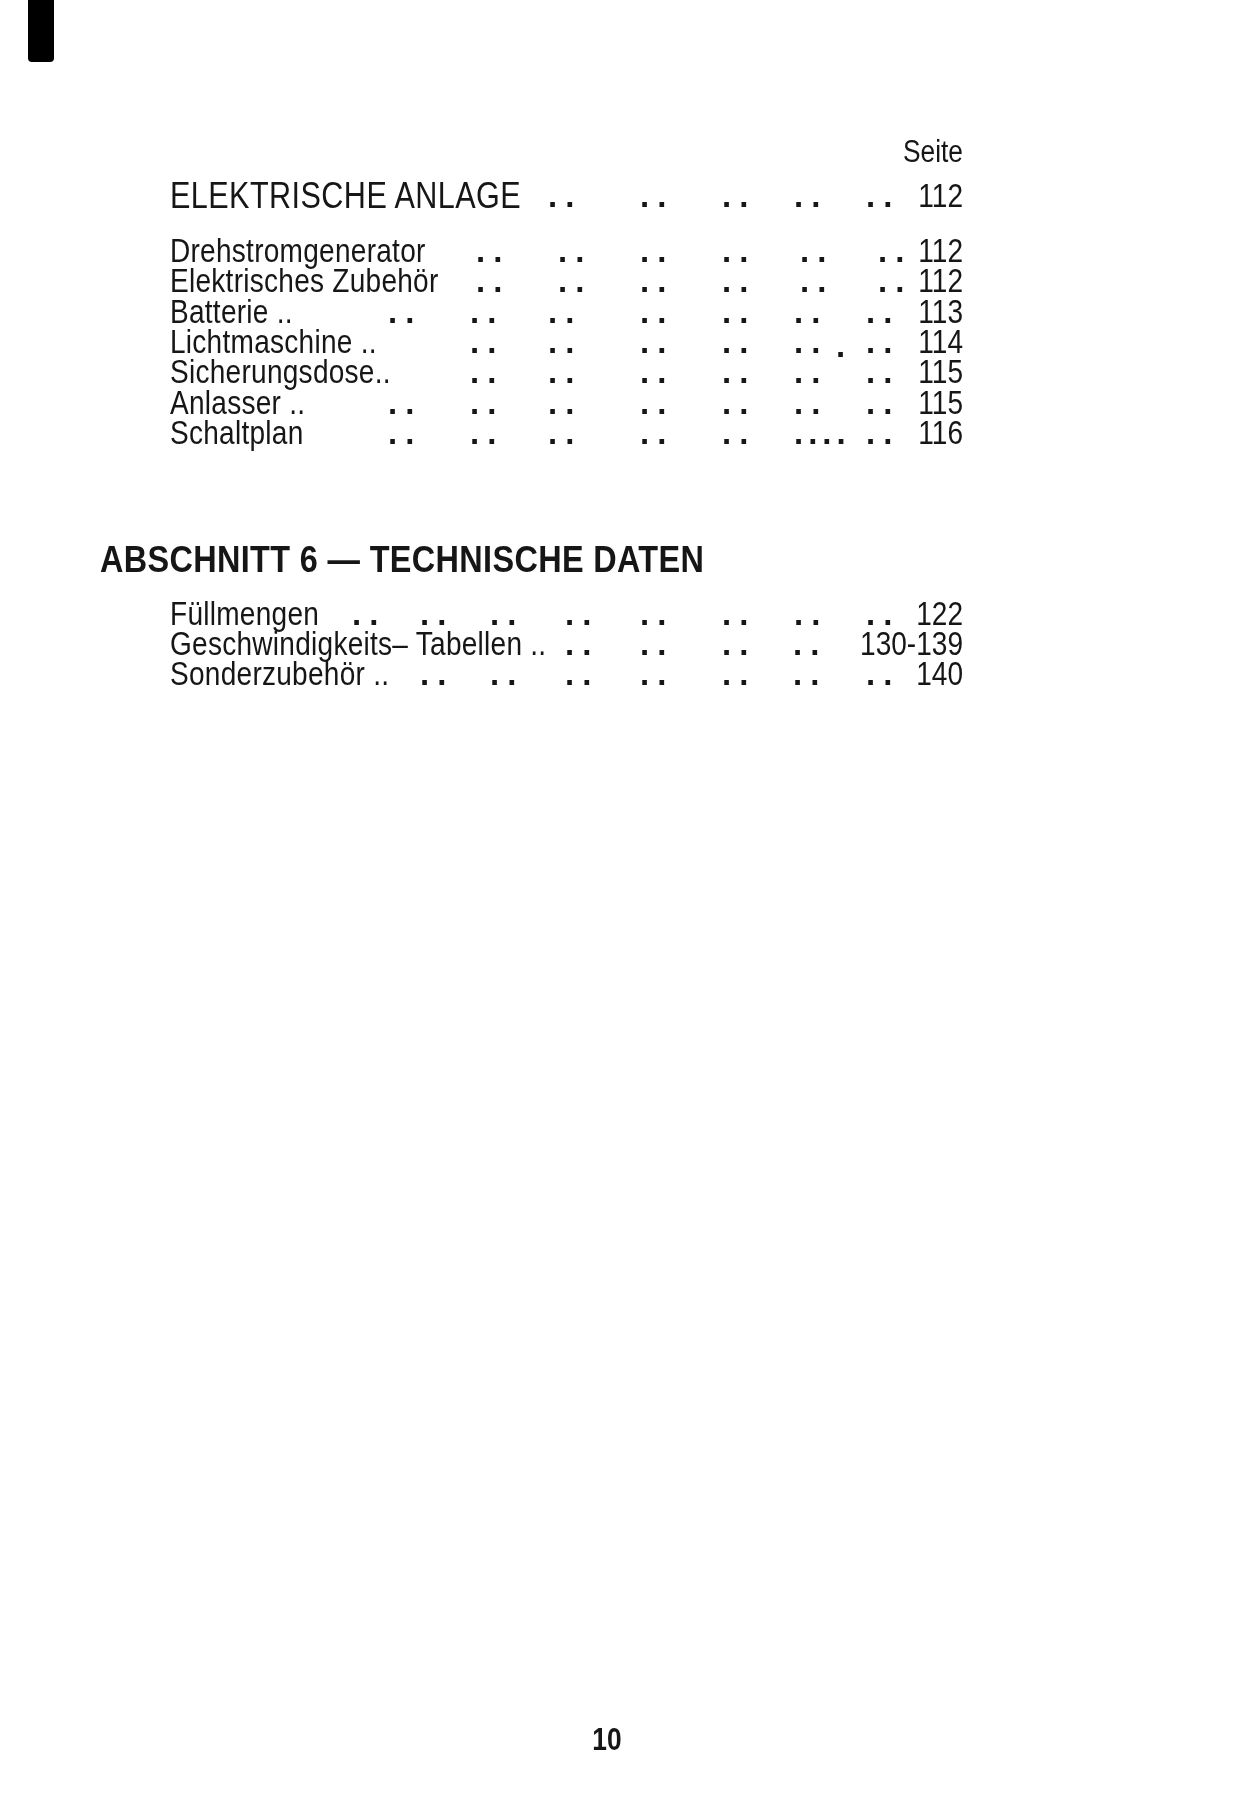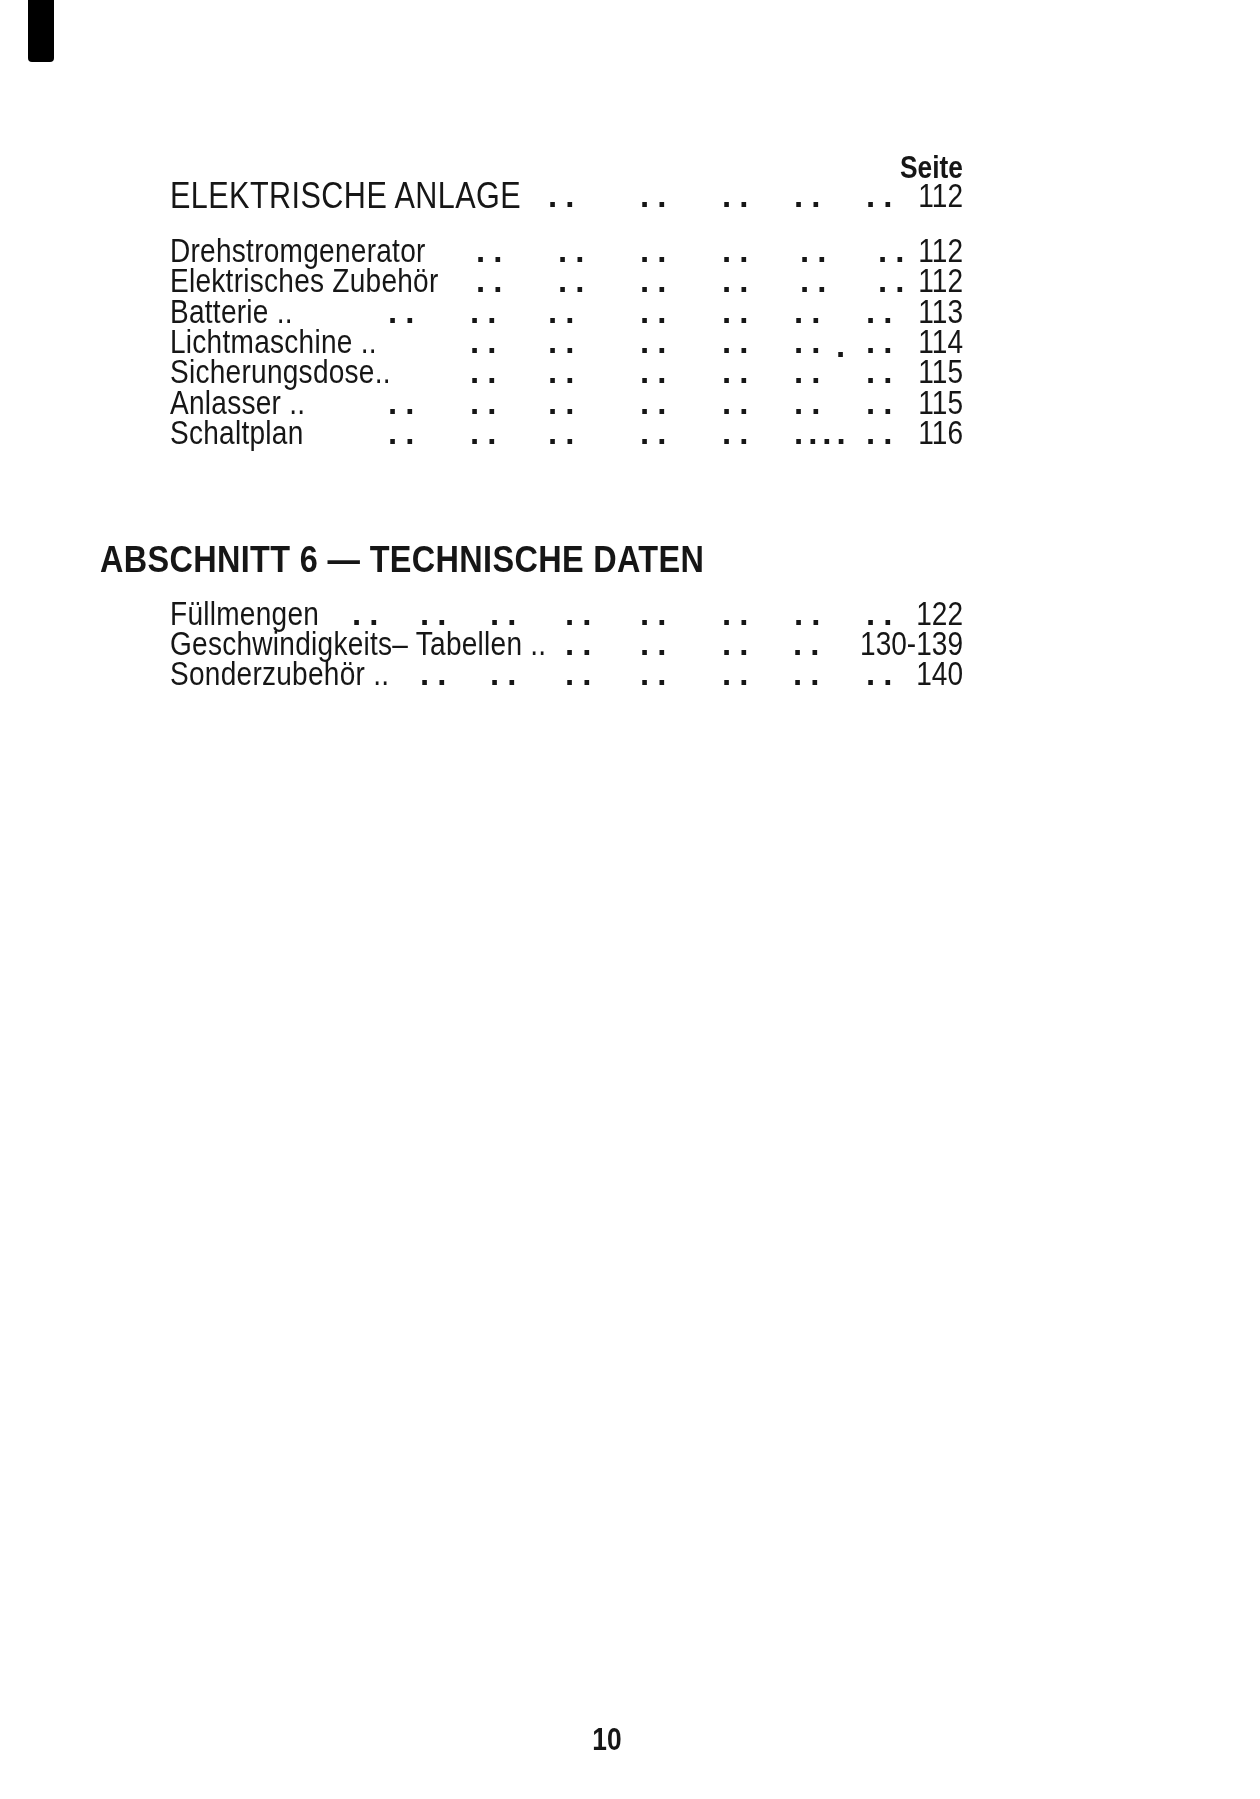--- a/index.html
+++ b/index.html
@@ -32,21 +32,21 @@
     position:absolute;top:0;
     font-size:33px;font-weight:700;letter-spacing:8px;
   }
   .dots.run{letter-spacing:5px;}
   .dots.stray{letter-spacing:0;top:4px;}
   .pg{
     position:absolute;left:790px;top:0;width:173px;
     text-align:right;font-size:33px;
     transform:scaleX(.85);transform-origin:100% 50%;
   }
-  .seite-row{position:absolute;left:0;top:150px;width:1010px;height:36px;line-height:36px;font-weight:bold;}
+  .seite-row{position:absolute;left:0;top:134px;width:1010px;height:36px;line-height:36px;}
   .seite-row .pg{font-size:31px;}
   .section-title{
     position:absolute;left:100px;top:542px;height:36px;line-height:36px;
     font-size:36px;font-weight:700;letter-spacing:.4px;
     transform:scaleX(.9);transform-origin:0 50%;
     white-space:pre;
   }
   .footer-number{
     position:absolute;left:552px;top:1722px;width:110px;height:36px;line-height:36px;
     text-align:center;font-size:31px;font-weight:700;

